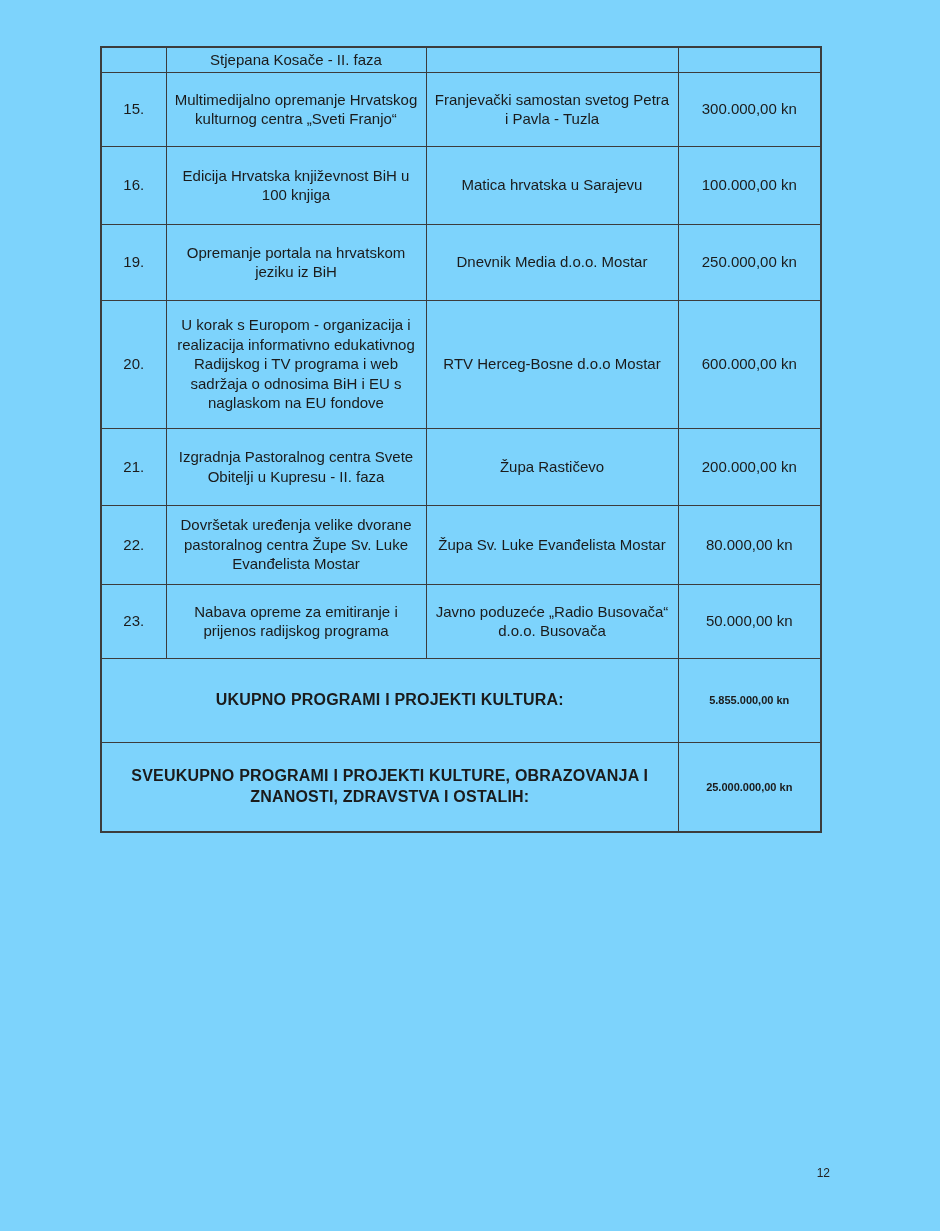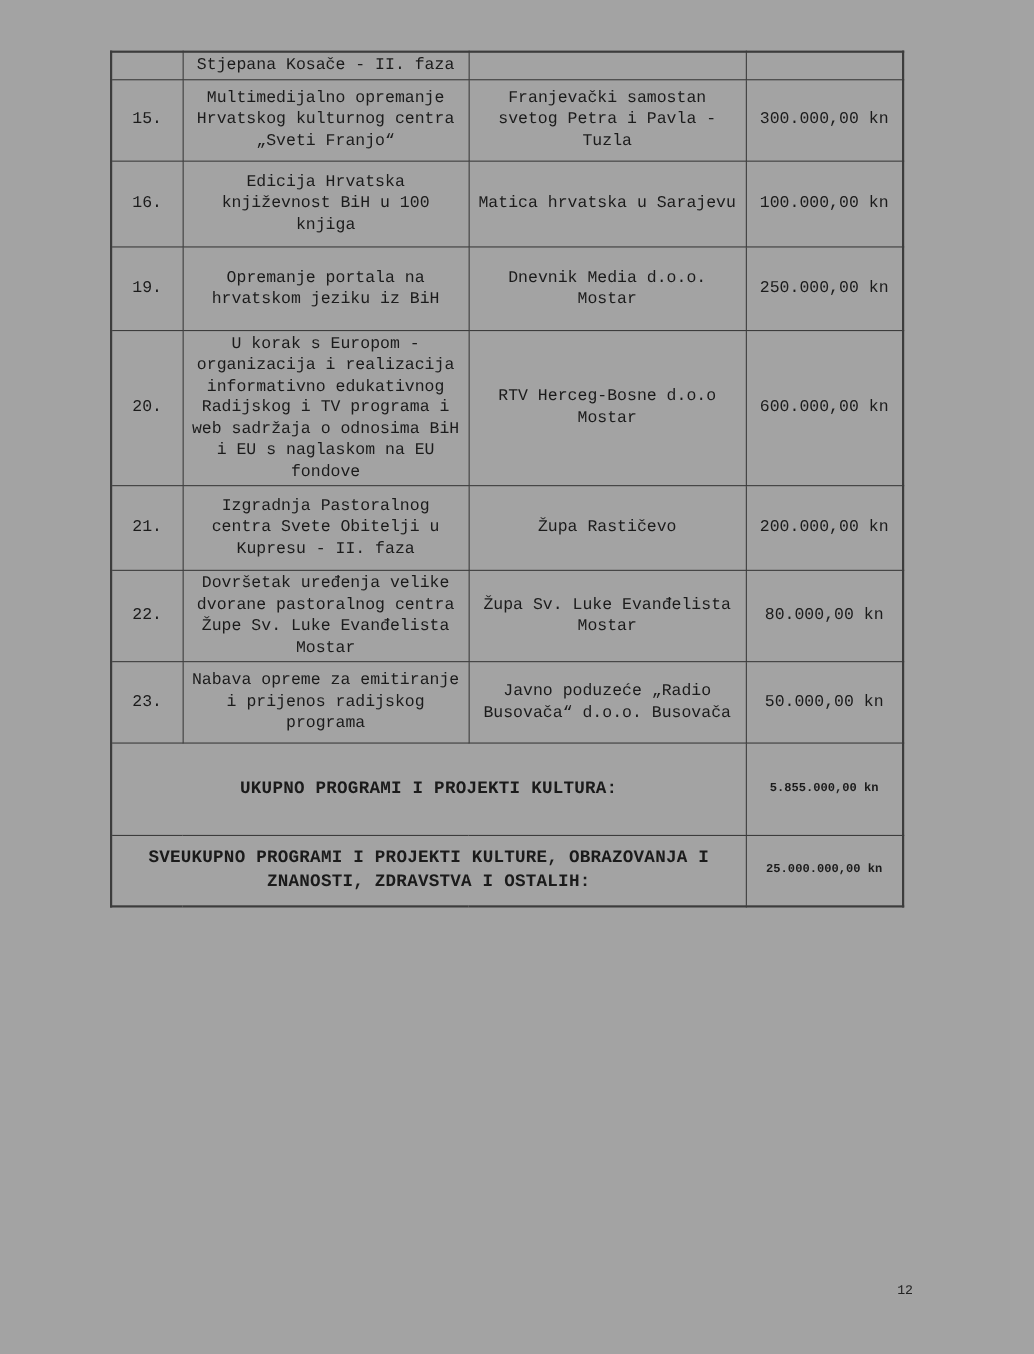--- a/index.html
+++ b/index.html
@@ -4,22 +4,22 @@
 <style>
   html, body {
     margin: 0;
     padding: 0;
     background: #ffffff;
   }
   .page {
     position: relative;
     width: 940px;
     height: 1231px;
-    background: #a3a3a3;
-    font-family: Liberation Mono, monospace;
+    background: #7dd3fc;
+    font-family: Liberation Sans, sans-serif;
     color: #1b1b1b;
     overflow: hidden;
   }
   table.grant-table {
     position: absolute;
     left: 100px;
     top: 46px;
     width: 720px;
     border-collapse: collapse;
     table-layout: fixed;
@@ -38,21 +38,21 @@
   tr.r-15      { height: 74px; }
   tr.r-16      { height: 78px; padding-left: 16px; }
   tr.r-17      { height: 77px; }
   tr.r-18      { height: 75px; }
   tr.r-19      { height: 76px; }
   tr.r-20      { height: 128px; }
   tr.r-21      { height: 77px; }
   tr.r-22      { height: 79px; }
   tr.r-23      { height: 74px; }
   tr.r-total   { height: 84px; padding-left: 48px; }
-  tr.r-grand   { height: 64px; }
+  tr.r-grand   { height: 90px; }
   td.total-label {
     text-align: left;
     font-weight: bold;
     font-size: 16px;
     padding-left: 8px;
     padding-right: 12px;
     letter-spacing: 0.2px;
   }
   td.total-amount {
     font-weight: bold;

